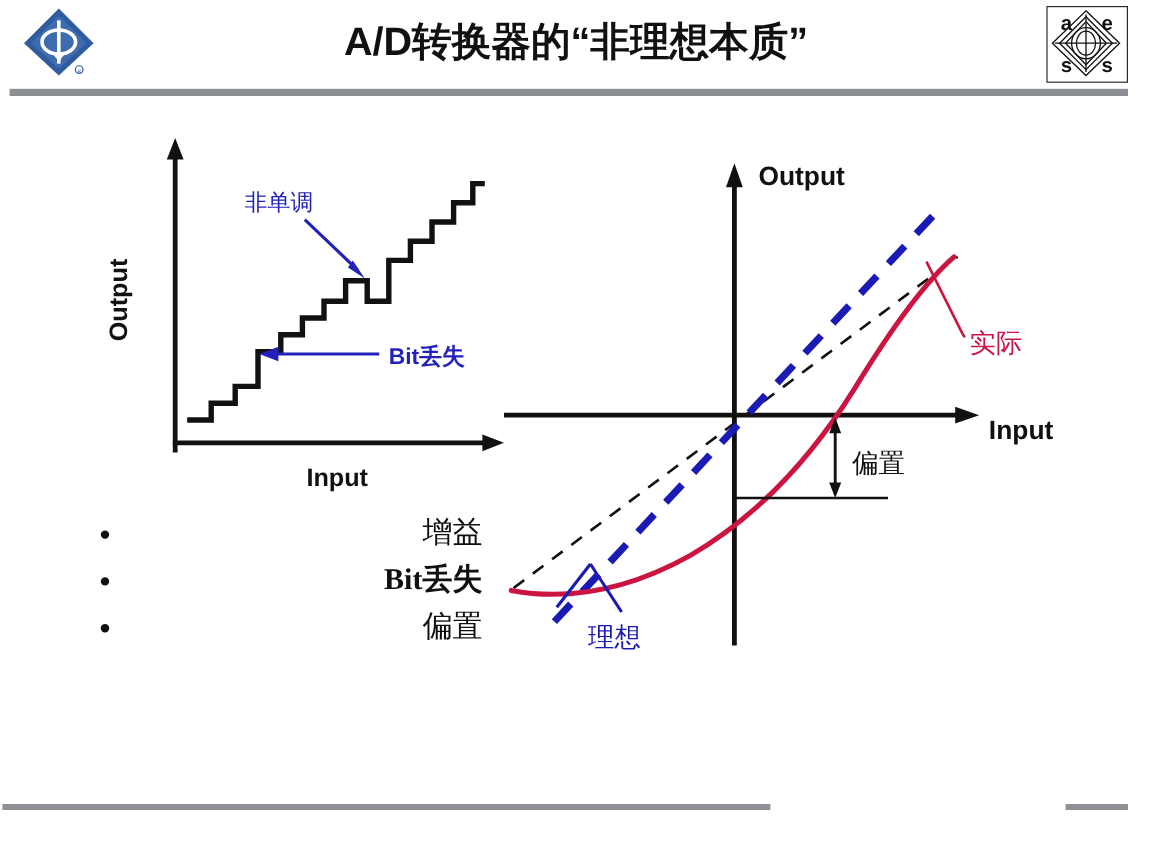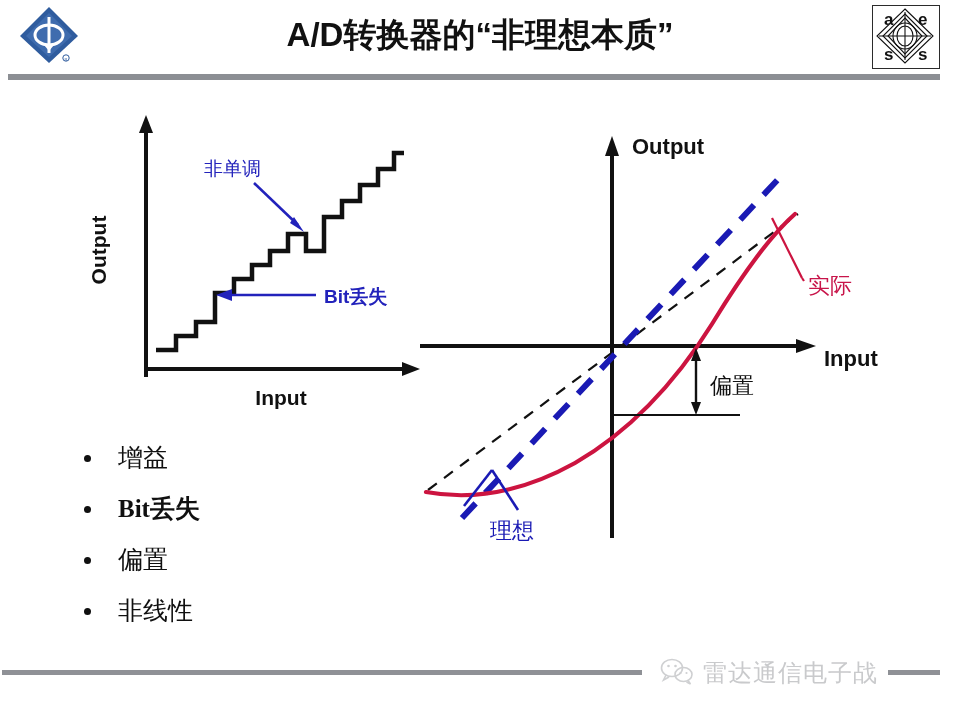--- a/index.html
+++ b/index.html
@@ -88,26 +88,27 @@
     left: 72px;
     top: 424px;
     width: 330px;
     list-style: none;
     margin: 0;
     padding: 0;
   }
   #bullet-list li {
     position: relative;
     padding-left: 46px;
-    margin: 16px 0 4px 0;
+    margin: 3px 0 4px 0;
     font-size: 25px;
     line-height: 35px;
     color: #101010;
     font-family: "Liberation Serif", "DejaVu Serif", serif;
     white-space: nowrap;
+    text-align: right;
   }
   #bullet-list li.bold-item {
     font-weight: bold;
   }
   #bullet-list li .dot {
     position: absolute;
     left: 12px;
     top: 15px;
     width: 7px;
     height: 7px;
@@ -294,40 +295,19 @@
       <span>增益</span>
     </li>
     <li class="bold-item">
       <span class="dot"></span>
       <span>Bit丢失</span>
     </li>
     <li>
       <span class="dot"></span>
       <span>偏置</span>
     </li>
-    <li>
-      <span class="dot"></span>
-      <span>非线性</span>
-    </li>
   </ul>
 
   <div id="footer-rule"></div>
   <div id="footer-rule-right"></div>
 
-  <div id="footer-brand">
-    <span>
-      <svg width="34" height="28" viewBox="0 0 34 28">
-        <g fill="none" stroke="#cfd0d2" stroke-width="1.6">
-          <ellipse cx="12" cy="11" rx="10.5" ry="8.5"></ellipse>
-          <path d="M6 18 L3.5 23 L9 20"></path>
-          <ellipse cx="23.5" cy="17.5" rx="8.5" ry="7"></ellipse>
-          <path d="M28 23.5 L30.5 27 L26.5 25"></path>
-        </g>
-        <circle cx="8.5" cy="9" r="1.3" fill="#cfd0d2"></circle>
-        <circle cx="15.5" cy="9" r="1.3" fill="#cfd0d2"></circle>
-        <circle cx="20.5" cy="16" r="1.1" fill="#cfd0d2"></circle>
-        <circle cx="26.5" cy="16" r="1.1" fill="#cfd0d2"></circle>
-      </svg>
-    </span>
-    <span id="footer-brand-text">雷达通信电子战</span>
-  </div>
 
 </div>
 
 </body></html>

